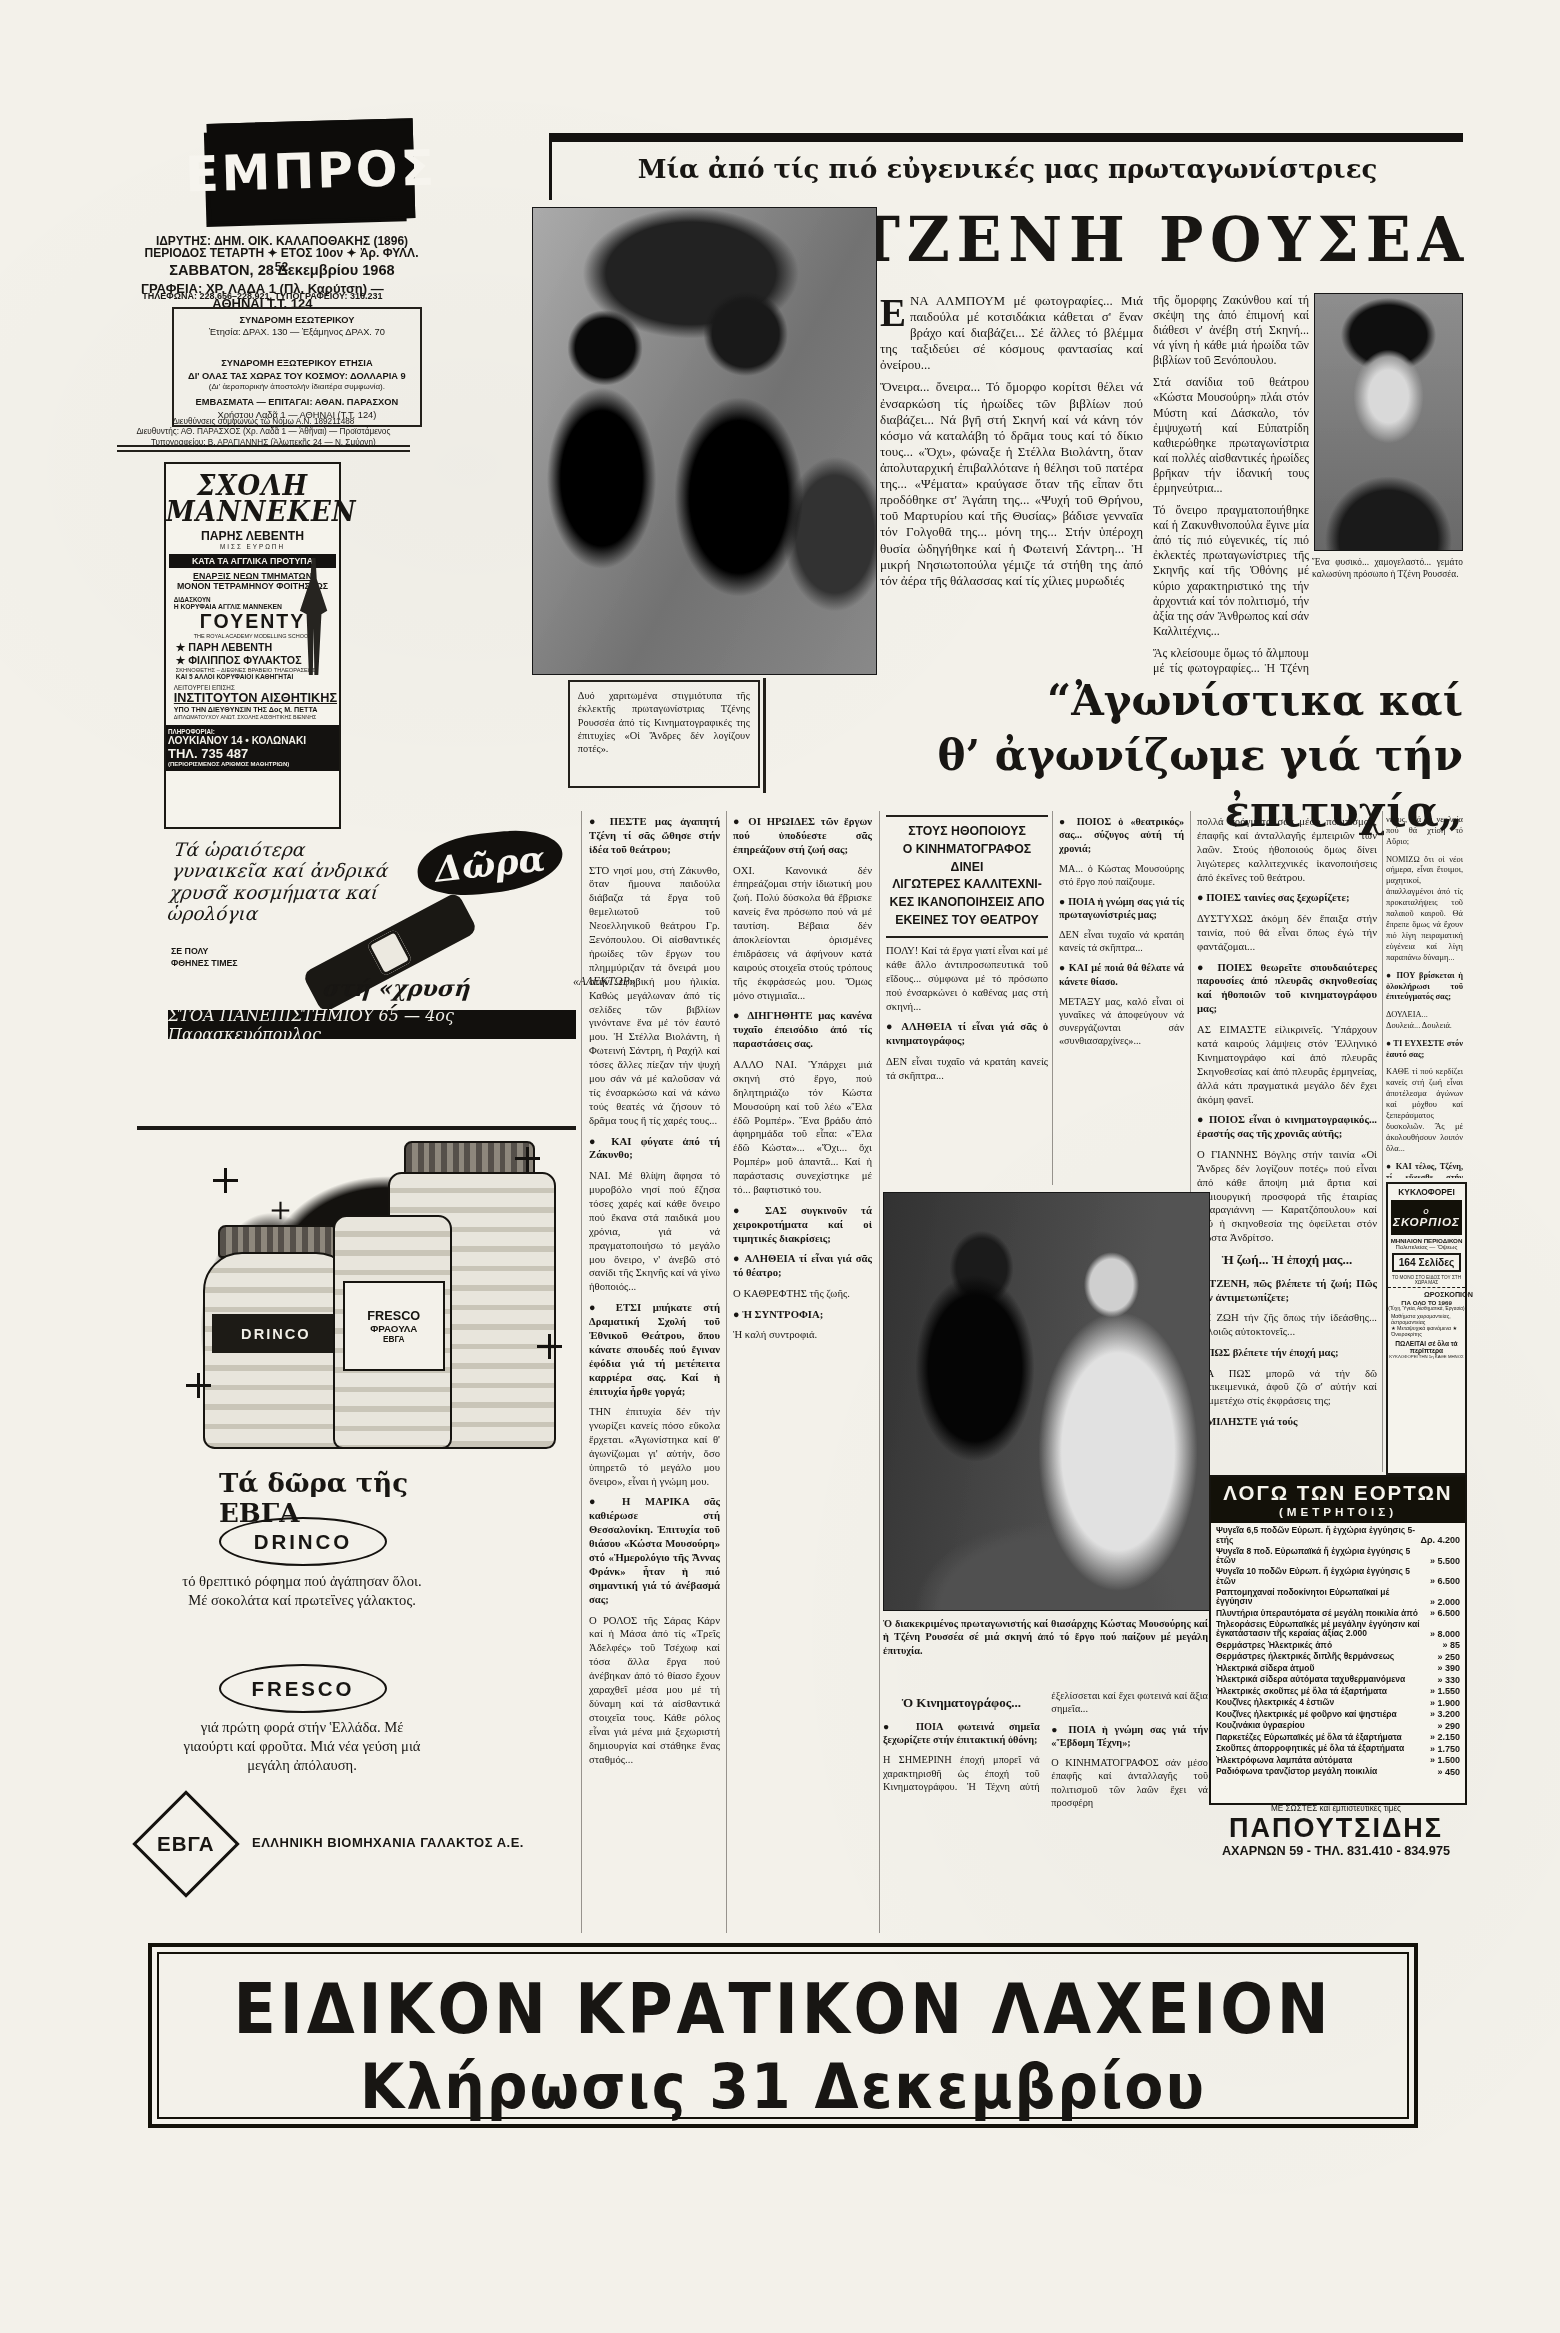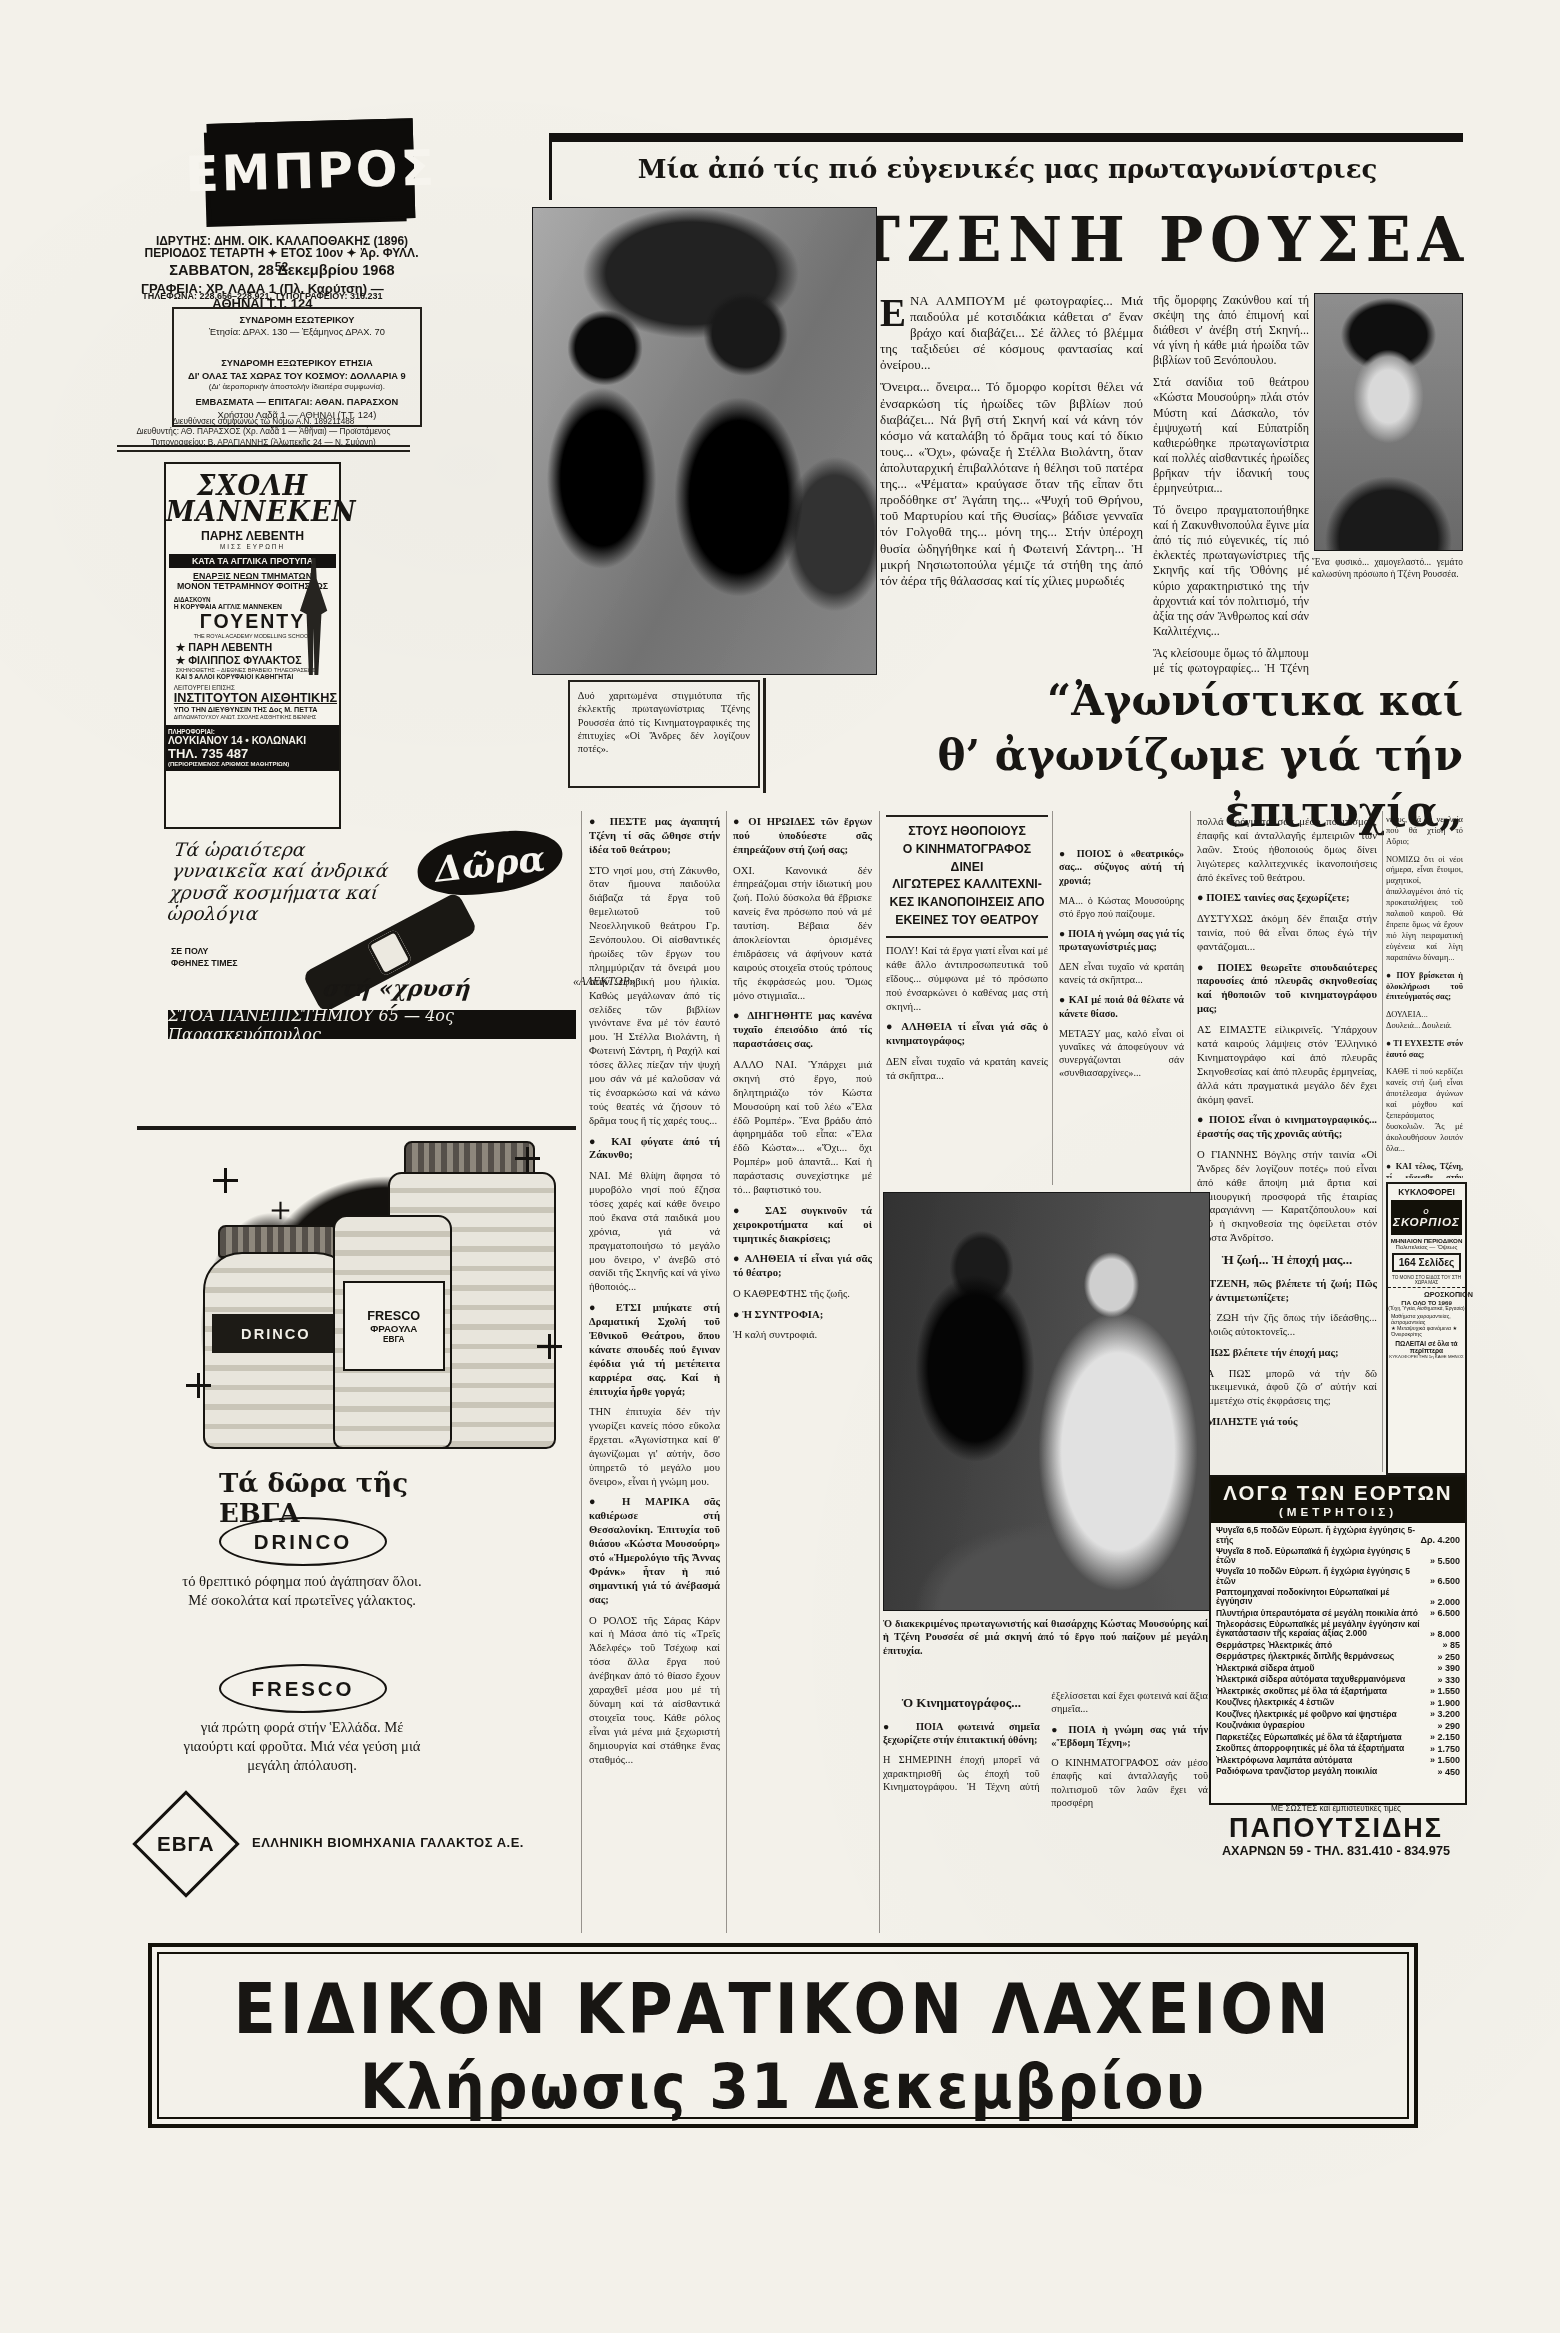--- a/index.html
+++ b/index.html
@@ -306,21 +306,21 @@
       <div>ΛΙΓΩΤΕΡΕΣ ΚΑΛΛΙΤΕΧΝΙ-</div>
       <div>ΚΕΣ ΙΚΑΝΟΠΟΙΗΣΕΙΣ ΑΠΟ</div>
       <div>ΕΚΕΙΝΕΣ ΤΟΥ ΘΕΑΤΡΟΥ</div>
     </div>
   <div class="qcol abs jst ovh" style="left:886px;top:944px;width:162px;height:240px;">
 
   <p class="para">ΠΟΛΥ! Καί τά ἔργα γιατί εἶναι καί μέ κάθε ἄλλο ἀντιπροσωπευτικά τοῦ εἴδους... σύμφωνα μέ τό πρόσωπο πού ἐνσαρκώνει ὁ καθένας μας στή σκηνή...</p>
       <p class="bullet">● ΑΛΗΘΕΙΑ τί εἶναι γιά σᾶς ὁ κινηματογράφος;</p>
       <p class="para">ΔΕΝ εἶναι τυχαῖο νά κρατάη κανείς τά σκῆπτρα...</p>
     </div>
-  <div class="qcol abs jst ovh" style="left:1059px;top:815px;width:125px;height:369px;font-size:10.2px;margin-top:32px;">
+  <div class="qcol abs jst ovh" style="left:1059px;top:815px;width:125px;height:369px;font-size:10.2px;">
 
   <p class="bullet">● ΠΟΙΟΣ ὁ «θεατρικός» σας... σύζυγος αὐτή τή χρονιά;</p>
       <p class="para">ΜΑ... ὁ Κώστας Μουσούρης στό ἔργο πού παίζουμε.</p>
       <p class="bullet">● ΠΟΙΑ ἡ γνώμη σας γιά τίς πρωταγωνίστριές μας;</p>
       <p class="para">ΔΕΝ εἶναι τυχαῖο νά κρατάη κανείς τά σκῆπτρα...</p>
       <p class="bullet">● ΚΑΙ μέ ποιά θά θέλατε νά κάνετε θίασο.</p>
       <p class="para">ΜΕΤΑΞΥ μας, καλό εἶναι οἱ γυναῖκες νά ἀποφεύγουν νά συνεργάζωνται σάν «συνθιασαρχίνες»...</p>
     </div>
   <div class="qcol abs jst ovh" style="left:1197px;top:815px;width:180px;height:653px;">
 

